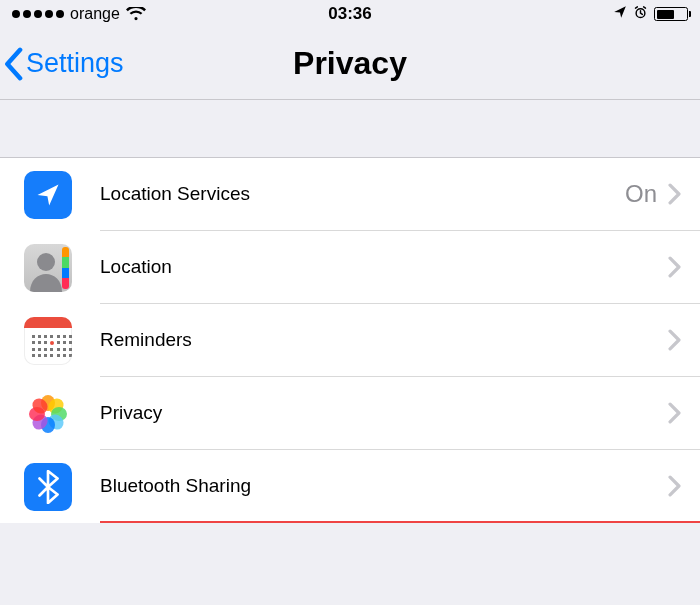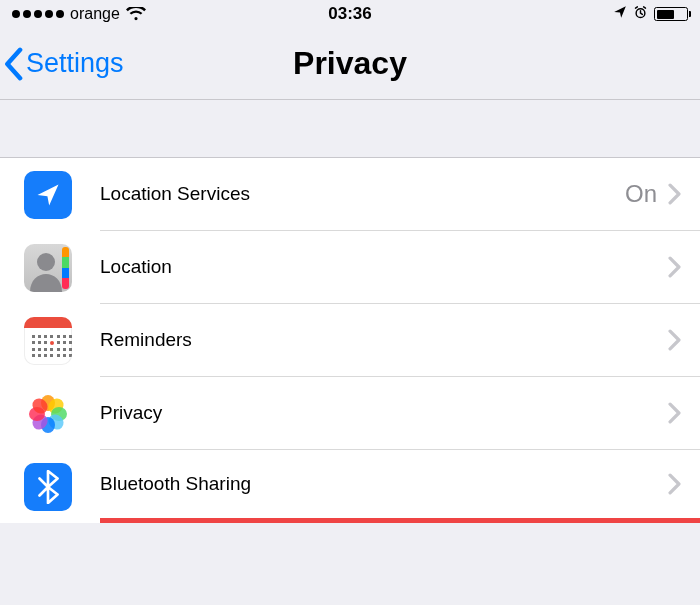--- a/index.html
+++ b/index.html
@@ -26,21 +26,21 @@
   .nav-title { position: absolute; left: 0; right: 0; text-align: center; font-size: 32px; font-weight: 700; pointer-events: none; }
 
   
   .group-spacer { height: 58px; border-bottom: 1px solid #c8c7cc; background: #efeff4; }
 
   
   .list { background: #fff; }
   .row { display: flex; align-items: center; height: 73px; padding-left: 24px; cursor: pointer; }
   .row-icon { width: 48px; height: 48px; border-radius: 10px; flex-shrink: 0; display: flex; align-items: center; justify-content: center; }
   .row-body { flex: 1; display: flex; align-items: center; height: 100%; margin-left: 28px; border-bottom: 1px solid #d9d9d9; padding-right: 18px; }
-  .row:last-child .row-body { border-bottom: 5px solid #ef4444; }
+  .row:last-child .row-body { border-bottom: 2px solid #ef4444; }
   .row-label { font-size: 19px; font-weight: 400; flex: 1; color: #000; }
   .row-value { font-size: 24px; color: #8e8e93; margin-right: 10px; margin-left: 48px; }
   .row-chevron { color: #c7c7cc; }
   .row-chevron svg { display: block; }
 
   
   .ic-location { background: #157dfb; }
   .ic-contacts { background: linear-gradient(#d8d8d8,#c0c0c0); position: relative; overflow: hidden; }
   .ic-contacts .tabs { position: absolute; right: 3px; top: 3px; bottom: 3px; width: 7px; display: flex; flex-direction: column; border-radius: 3px; overflow: hidden; }
   .ic-contacts .tabs span { flex: 1; }

